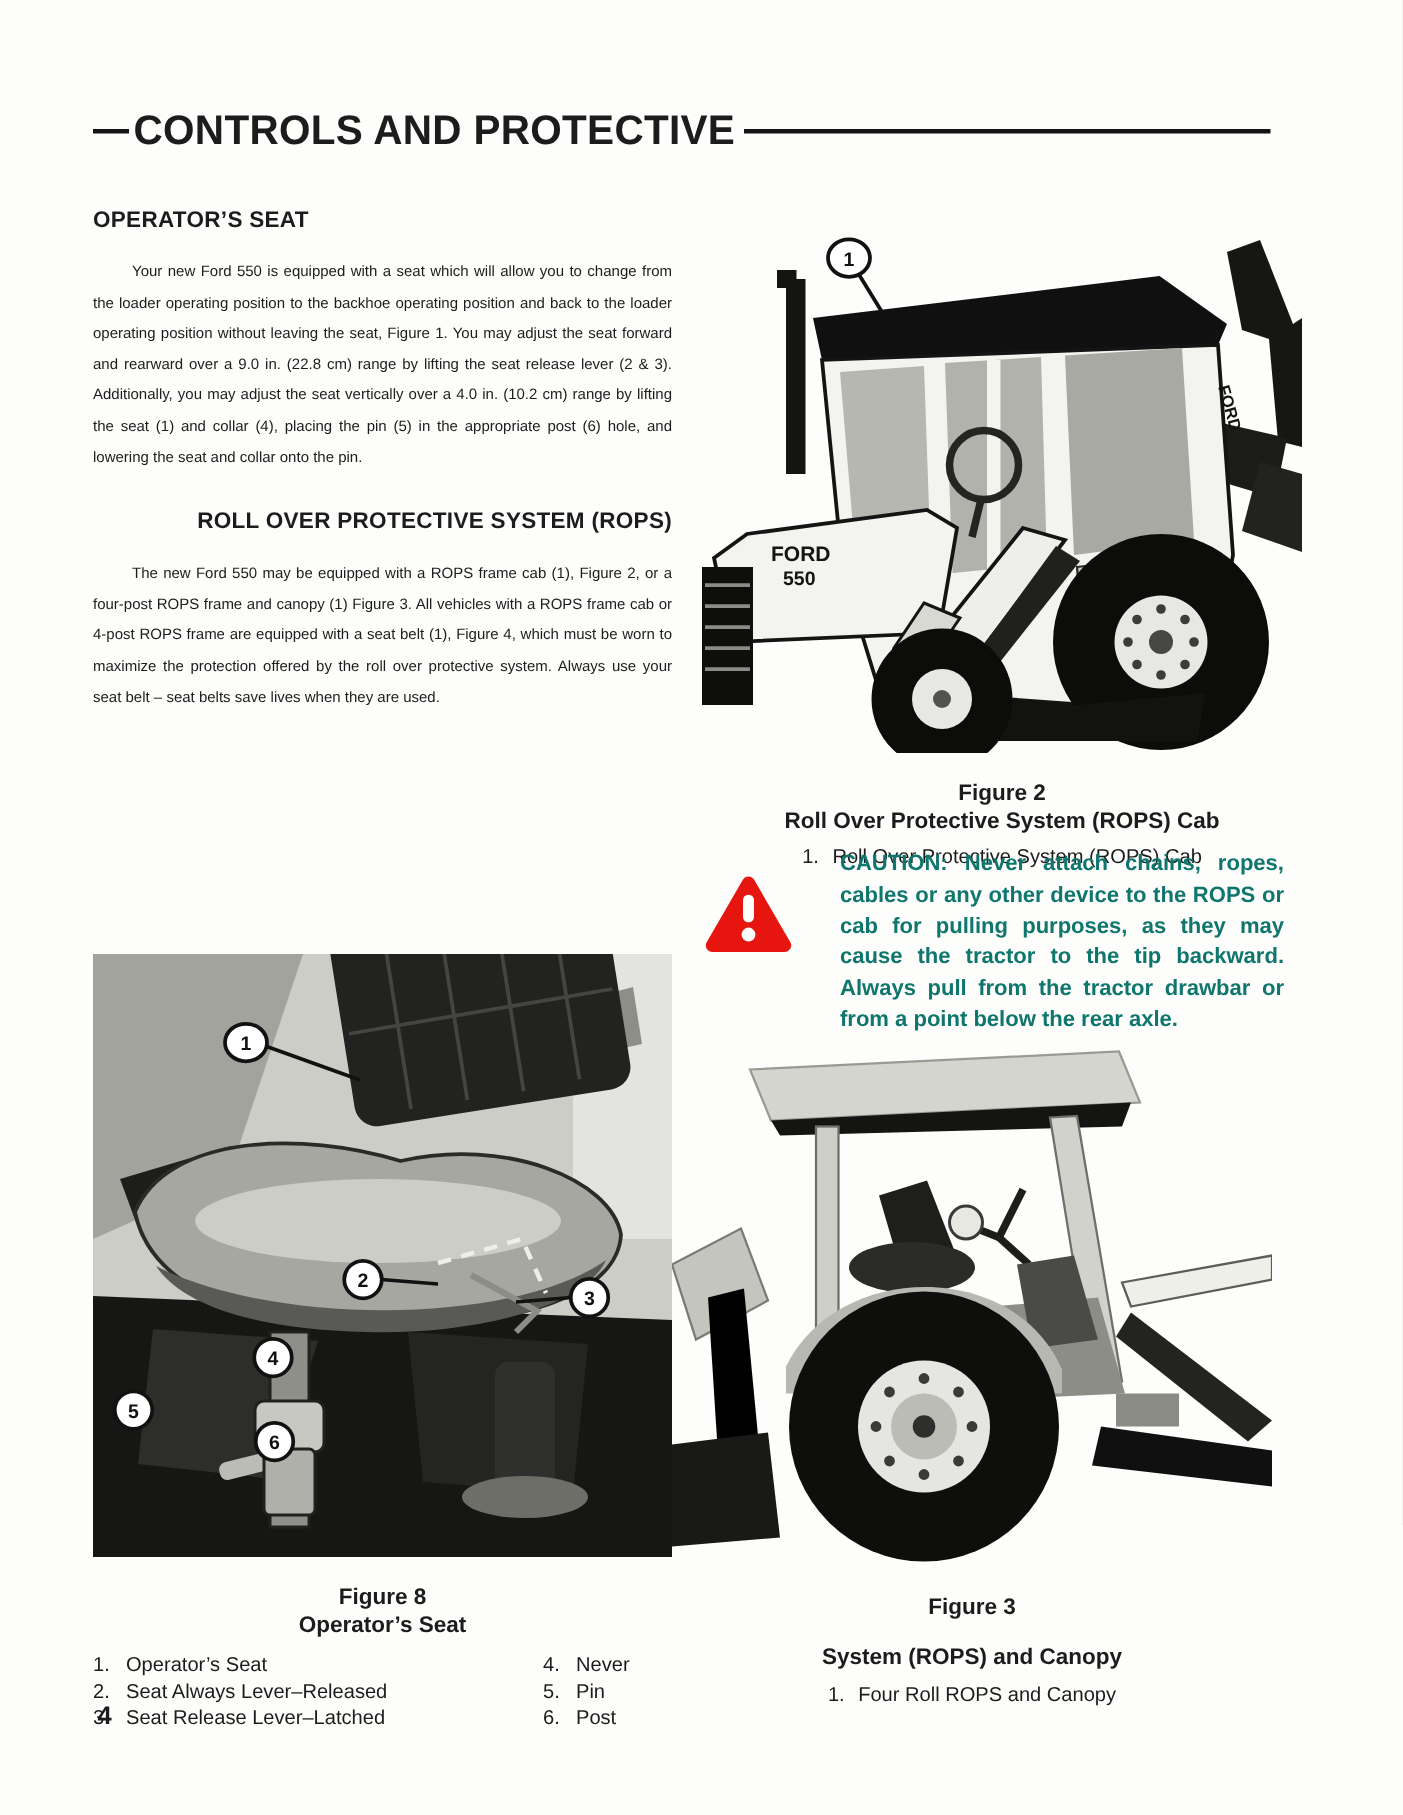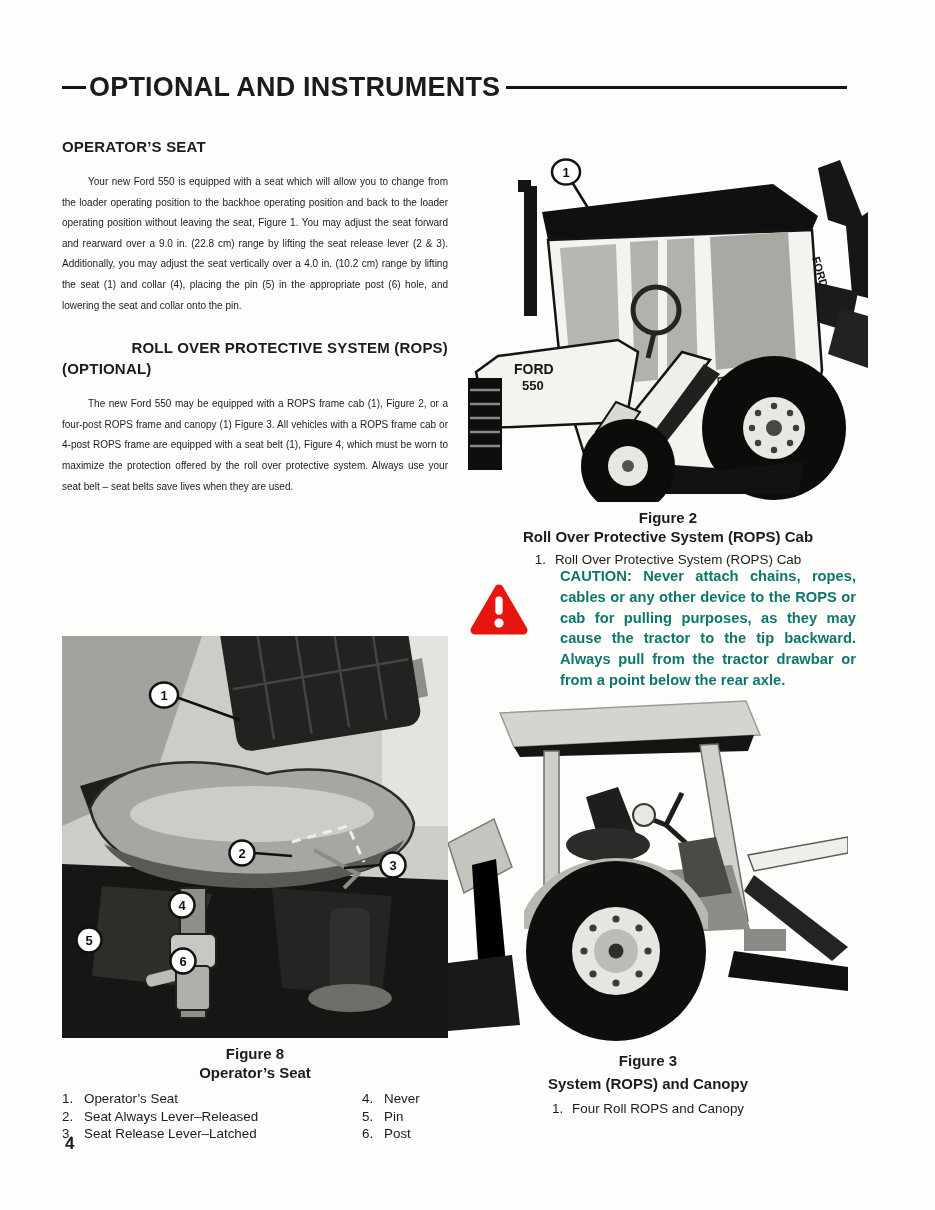--- a/index.html
+++ b/index.html
@@ -24,21 +24,21 @@
   .para { font-size:10px; line-height:20.6px; text-align:justify;
           text-indent:26px; margin:15px 0 0 0; }
   .rops-head { margin-top:21px;text-align:right; }
   
   .figure { position:absolute; }
   .fig1 { left:62px;  top:636px;  width:386px; }
   .fig2 { left:468px; top:158px;  width:400px; }
   .fig3 { left:448px; top:693px;  width:400px; }
   .fig-photo { display:block; }
   .fig-caption { font-size:15px; font-weight:bold; text-align:center;
-                 line-height:18.5px; margin-top:7px; }
+                 line-height:18.5px; margin-top:18px; }
   .fig-legend-line { display:flex; justify-content:center; gap:9px;
                      font-size:13.4px; line-height:17px; margin-top:5px; }
   .legend-num { font-weight:normal; }
   
   .fig1-legend { display:flex; margin-top:8px; width:386px; }
   .legend-col { list-style:none; margin:0; padding:0; }
   .legend-col.colL { width:300px; }
   .legend-col.colR { width:86px; }
   .legend-item { display:flex; font-size:13.4px; line-height:17.5px; }
   .legend-item .n { width:22px; flex:none; }
@@ -54,30 +54,29 @@
   svg text { font-family:"Liberation Sans", sans-serif; }
   .callout-num { font-size:13px; font-weight:bold; fill:#111; }
 </style>
 </head>
 <body>
 
 <div class="page">
 
   <div class="header">
     <div class="rule rule-left"></div>
-    <div class="page-title">OPTIONAL AND INSTRUMENTS</div>
+    <div class="page-title">CONTROLS AND PROTECTIVE</div>
     <div class="rule rule-right"></div>
   </div>
 
   <div class="left-col">
     <h2 class="sec-heading">OPERATOR’S SEAT</h2>
     <p class="para">Your new Ford 550 is equipped with a seat which will allow you to change from the loader operating position to the backhoe operating position and back to the loader operating position without leaving the seat, Figure 1. You may adjust the seat forward and rearward over a 9.0 in. (22.8 cm) range by lifting the seat release lever (2 &amp; 3). Additionally, you may adjust the seat vertically over a 4.0 in. (10.2 cm) range by lifting the seat (1) and collar (4), placing the pin (5) in the appropriate post (6) hole, and lowering the seat and collar onto the pin.</p>
 
     <h2 class="sec-heading rops-head">ROLL OVER PROTECTIVE SYSTEM (ROPS)</h2>
-    <h2 class="sec-heading">(OPTIONAL)</h2>
     <p class="para">The new Ford 550 may be equipped with a ROPS frame cab (1), Figure 2, or a four-post ROPS frame and canopy (1) Figure 3. All vehicles with a ROPS frame cab or 4-post ROPS frame are equipped with a seat belt (1), Figure 4, which must be worn to maximize the protection offered by the roll over protective system. Always use your seat belt – seat belts save lives when they are used.</p>
   </div>
 
   <div class="figure fig2">
     <svg class="fig-photo" width="400" height="344" viewBox="0 0 400 344">
 
       <path d="M350 10 L372 2 L394 58 L400 54 L400 140 L384 136 L378 68 L360 62 Z" fill="#161614"></path>
       <path d="M338 122 L390 134 L382 174 L342 162 Z" fill="#1b1b19"></path>
       <path d="M372 150 L400 158 L400 210 L360 196 Z" fill="#222220"></path>
 
@@ -203,21 +202,21 @@
       <path d="M24 172 L48 166 L60 292 L32 298 Z" fill="#99
 9995"></path>
       <path d="M0 270 L64 262 L72 332 L0 338 Z" fill="#191917"></path>
 
       <path d="M300 162 L400 144 L400 160 L306 178 Z" fill="#efefea" stroke="#5c5c58" stroke-width="1.5"></path>
       <rect x="296" y="236" width="42" height="22" fill="#8b8b86"></rect>
       <path d="M306 182 L400 254 L384 268 L296 198 Z" fill="#232321"></path>
       <path d="M286 258 L400 274 L400 298 L280 284 Z" fill="#101010"></path>
     </svg>
     <div class="fig-caption">Figure 3</div>
-    <div class="fig-caption" style="margin-top:4px;">System (ROPS) and Canopy</div>
+    <div class="fig-caption" style="margin-top:14px;">System (ROPS) and Canopy</div>
     <div class="fig-legend-line" style="margin-top:7px;">
       <span class="legend-num">1.</span>
       <span>Four Roll ROPS and Canopy</span>
     </div>
   </div>
 
   <div class="figure fig1">
     <svg class="fig-photo" width="386" height="402" viewBox="0 0 386 402">
       <rect width="386" height="402" fill="#cdcdc8"></rect>
       <path d="M0 0 L140 0 L90 150 L0 190 Z" fill="#a3a39e"></path>

